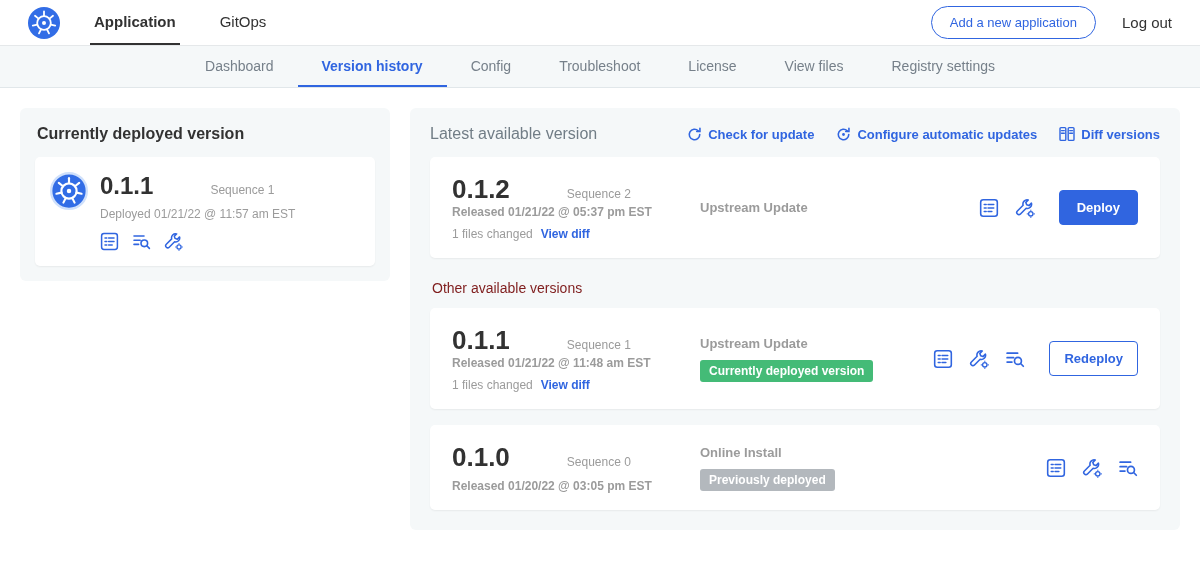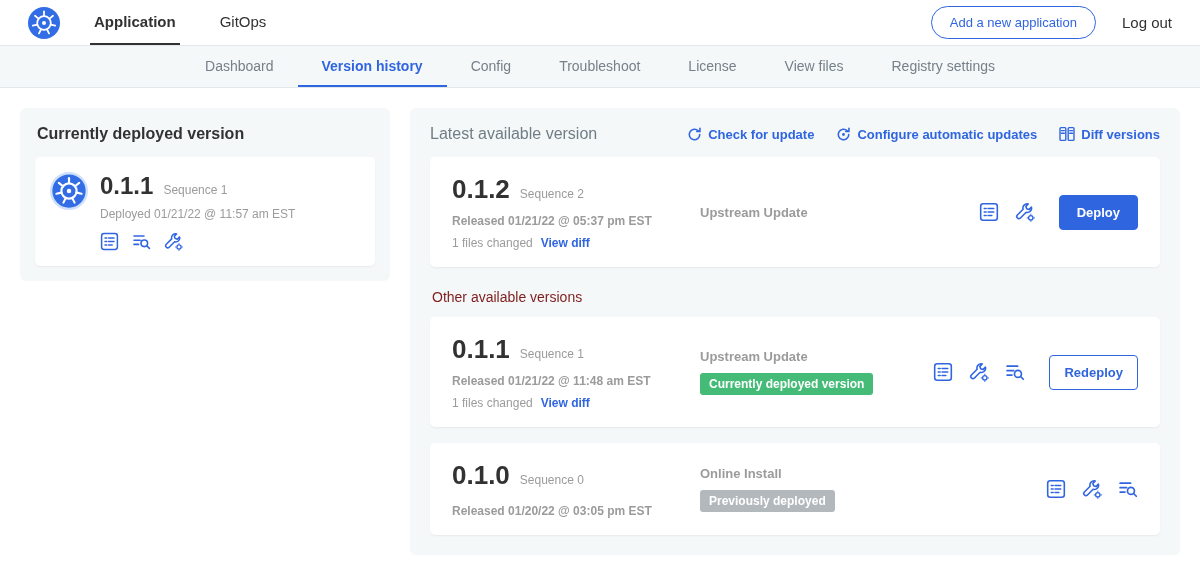--- a/index.html
+++ b/index.html
@@ -35,37 +35,37 @@
   .panel-title-dark { font-size:16px; font-weight:bold; color:#323232; margin:2px 2px 14px 2px; }
   .panel-title-gray { font-size:16px; font-weight:500; color:#717d86; }
 
   .white-card { background:#fff; border-radius:5px; box-shadow:0 1px 2px rgba(0,0,0,.06); }
 
   
   .deployed-card { padding:15px; display:flex; gap:12px; }
   .version-line { display:flex; align-items:baseline; gap:10px; }
   .version-number { font-size:24px; font-weight:bold; color:#323232; }
   .version-number.lg { font-size:26px; }
-  .sequence { font-size:12px; color:#9b9b9b; }
+  .sequence { font-size:12px; color:#9b9b9b;margin-left:47px; }
   .muted { font-size:12px; color:#9b9b9b; }
   .muted-bold { font-size:12px; color:#9b9b9b; font-weight:bold; }
   .deployed-meta { margin-top:7px; }
   .icon-row { display:flex; align-items:center; gap:13px; margin-top:11px; }
   .icon-btn { display:inline-flex; cursor:pointer; line-height:0; }
 
   
   .rp-header { display:flex; align-items:center; justify-content:space-between; margin:2px 0 14px 0; }
   .rp-actions { display:flex; align-items:center; gap:22px; }
   .rp-action { display:flex; align-items:center; gap:6px; font-size:13px; font-weight:bold;
     color:#3065e0; cursor:pointer; }
 
   
   .version-card { display:flex; align-items:center; padding:17px 22px; }
   .vc-left { width:248px; flex-shrink:0; }
-  .vc-released { margin-top:9px; }
+  .vc-released { }
   .vc-files { margin-top:8px; display:flex; gap:8px; align-items:baseline; }
   .view-diff { font-size:12px; font-weight:bold; color:#3065e0; cursor:pointer; }
   .vc-mid { flex:1; }
   .vc-source { font-size:13px; font-weight:bold; color:#9b9b9b; }
   .badge { display:inline-block; margin-top:9px; font-size:12px; font-weight:bold; color:#fff;
     padding:4px 9px; border-radius:3px; }
   .badge.green { background:#44bb77; }
   .badge.gray { background:#b3b8bd; }
   .vc-right { display:flex; align-items:center; gap:16px; }
   .deploy-btn { background:#3065e0; border:1px solid #3065e0; color:#fff; font-size:13px; font-weight:bold;
@@ -271,21 +271,21 @@
         <button class="redeploy-btn">Redeploy</button>
       </div>
     </div>
 
     <div class="white-card version-card">
       <div class="vc-left">
         <div class="version-line">
           <span class="version-number lg">0.1.0</span>
           <span class="sequence">Sequence 0</span>
         </div>
-        <div class="muted-bold vc-released" style="margin-top:13px;">Released 01/20/22 @ 03:05 pm EST</div>
+        <div class="muted-bold vc-released" style="margin-top:6px;">Released 01/20/22 @ 03:05 pm EST</div>
       </div>
       <div class="vc-mid">
         <div class="vc-source">Online Install</div>
         <div class="badge gray">Previously deployed</div>
       </div>
       <div class="vc-right">
         <span class="icon-btn">
           <svg width="20" height="20" viewBox="0 0 19 19" fill="none" stroke="#3065e0" stroke-width="1.5" stroke-linecap="round">
             <rect x="1.6" y="1.6" width="15.8" height="15.8" rx="2.4"></rect>
             <path d="M5 6.1h1.8 M8.6 6.1h5.4 M5 9.5h1.8 M8.6 9.5h5.4 M5 12.9h1.8 M8.6 12.9h3.6"></path>

